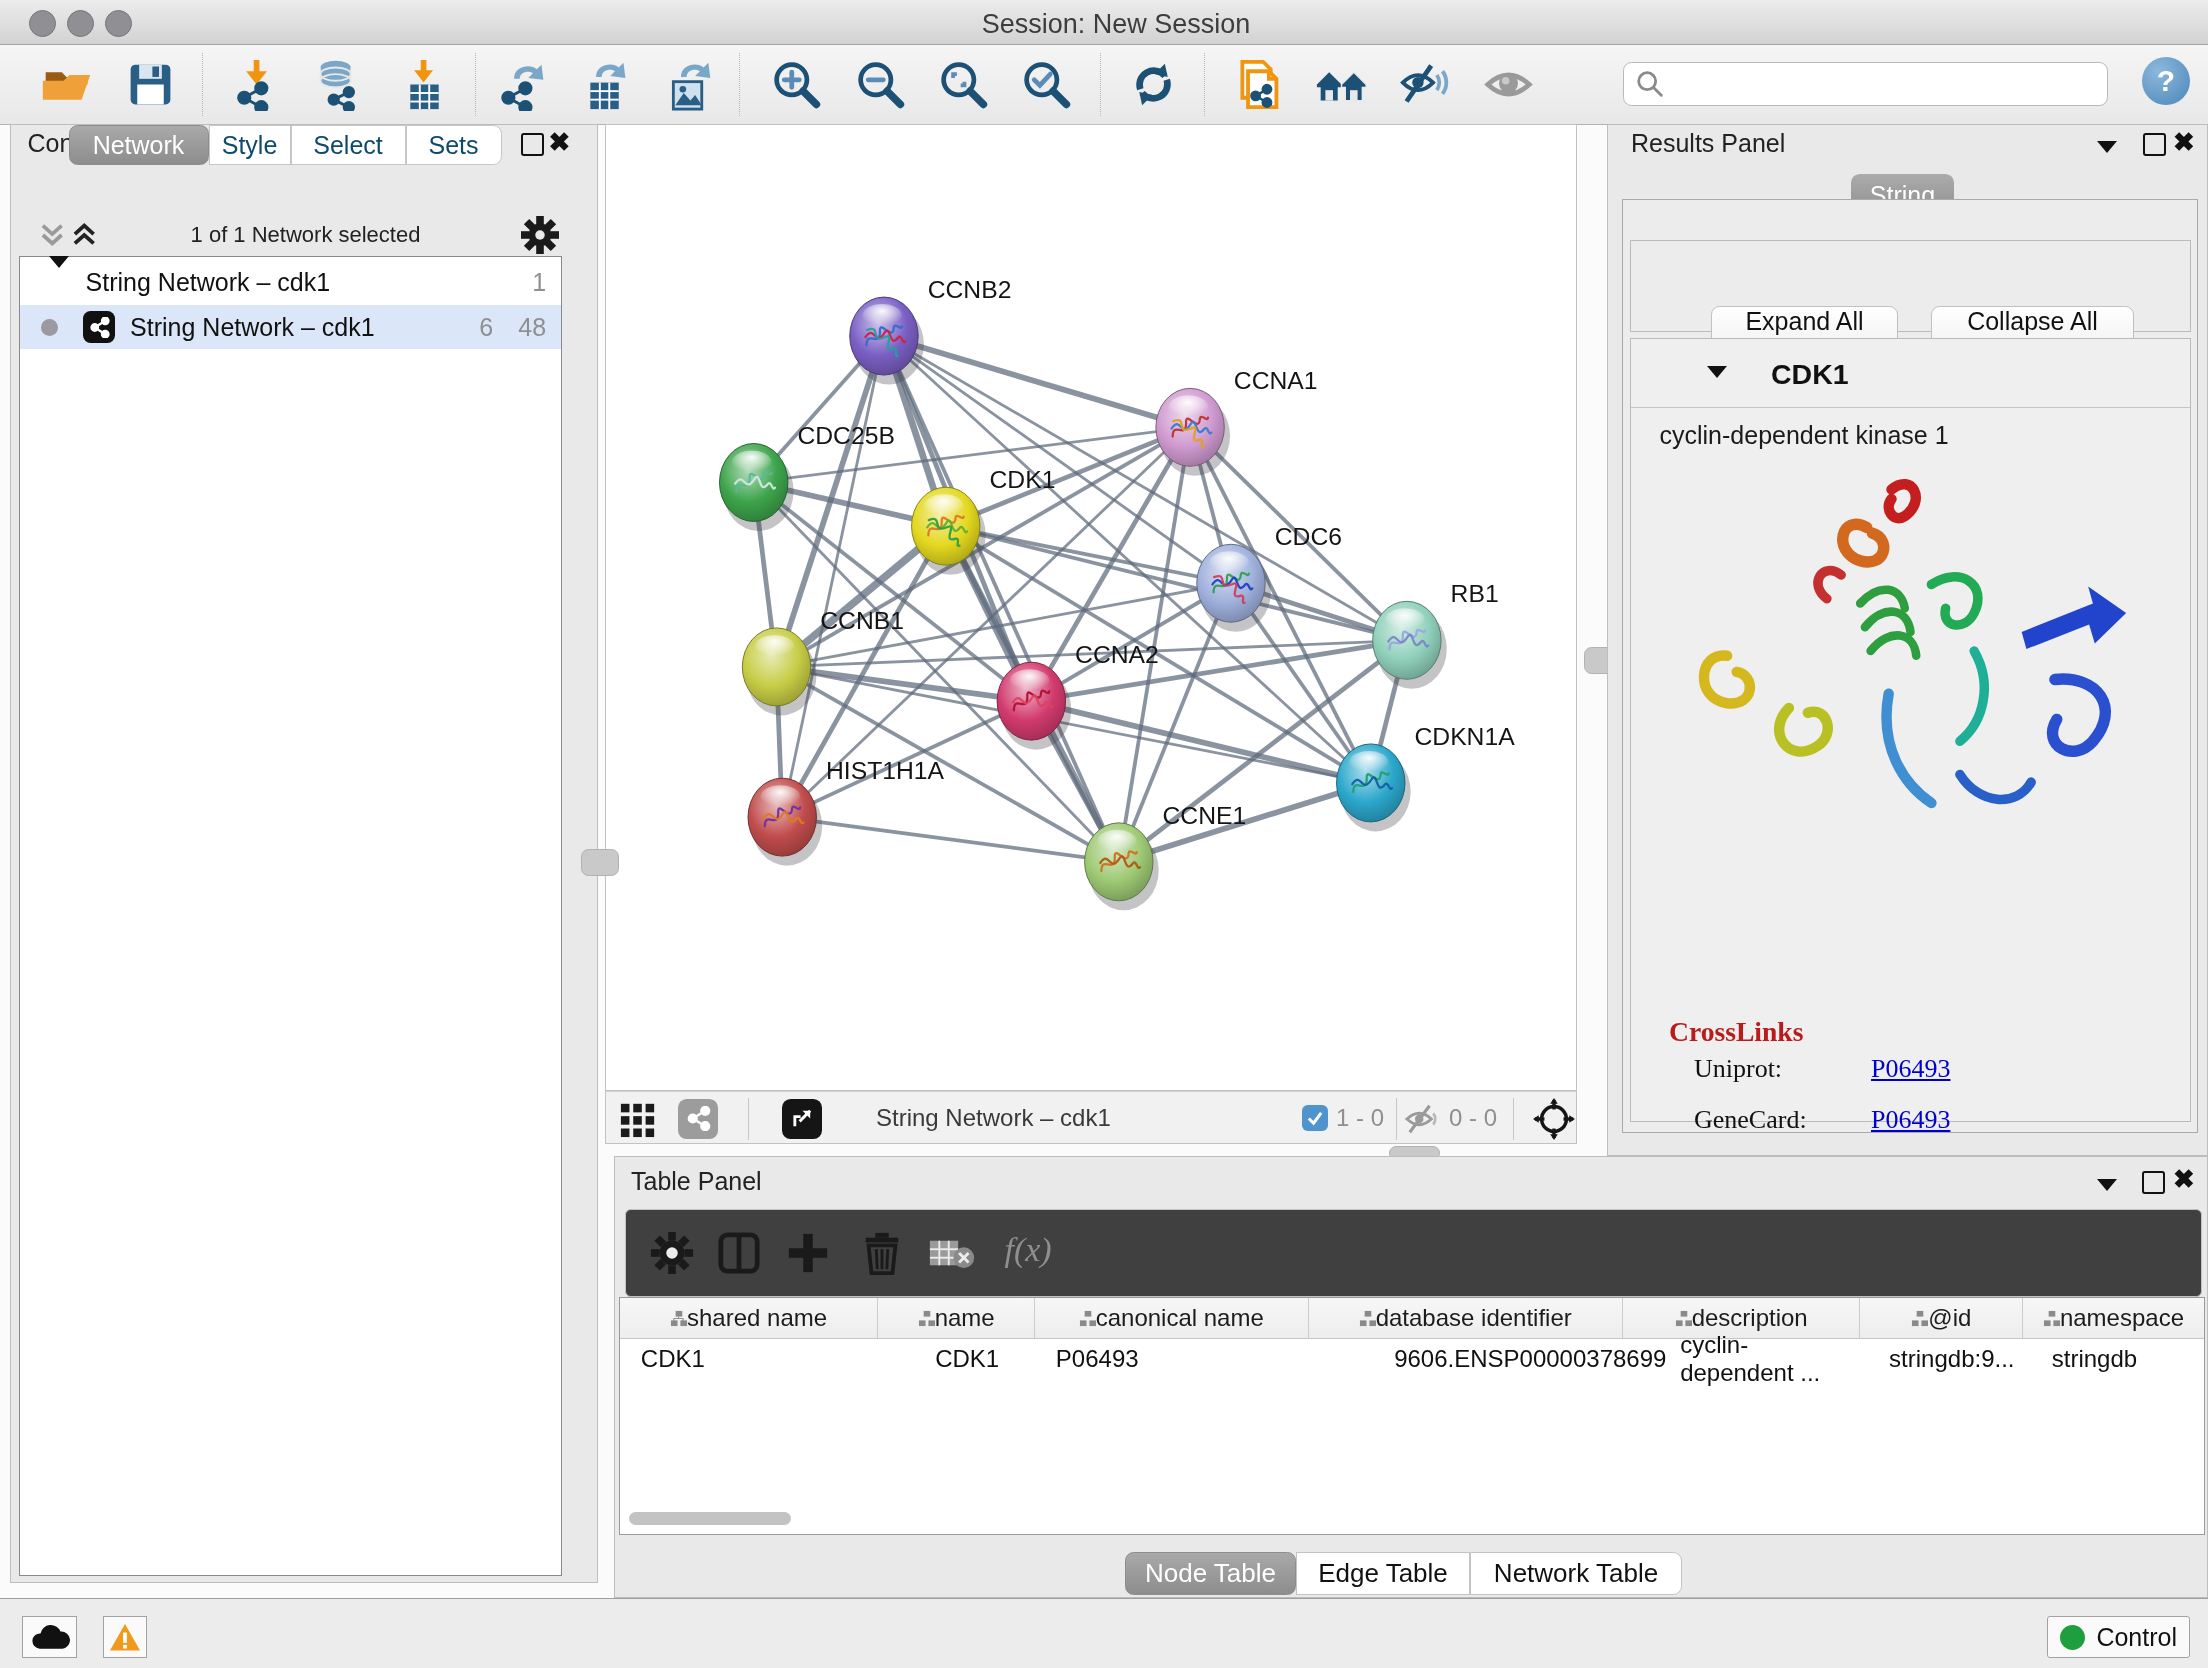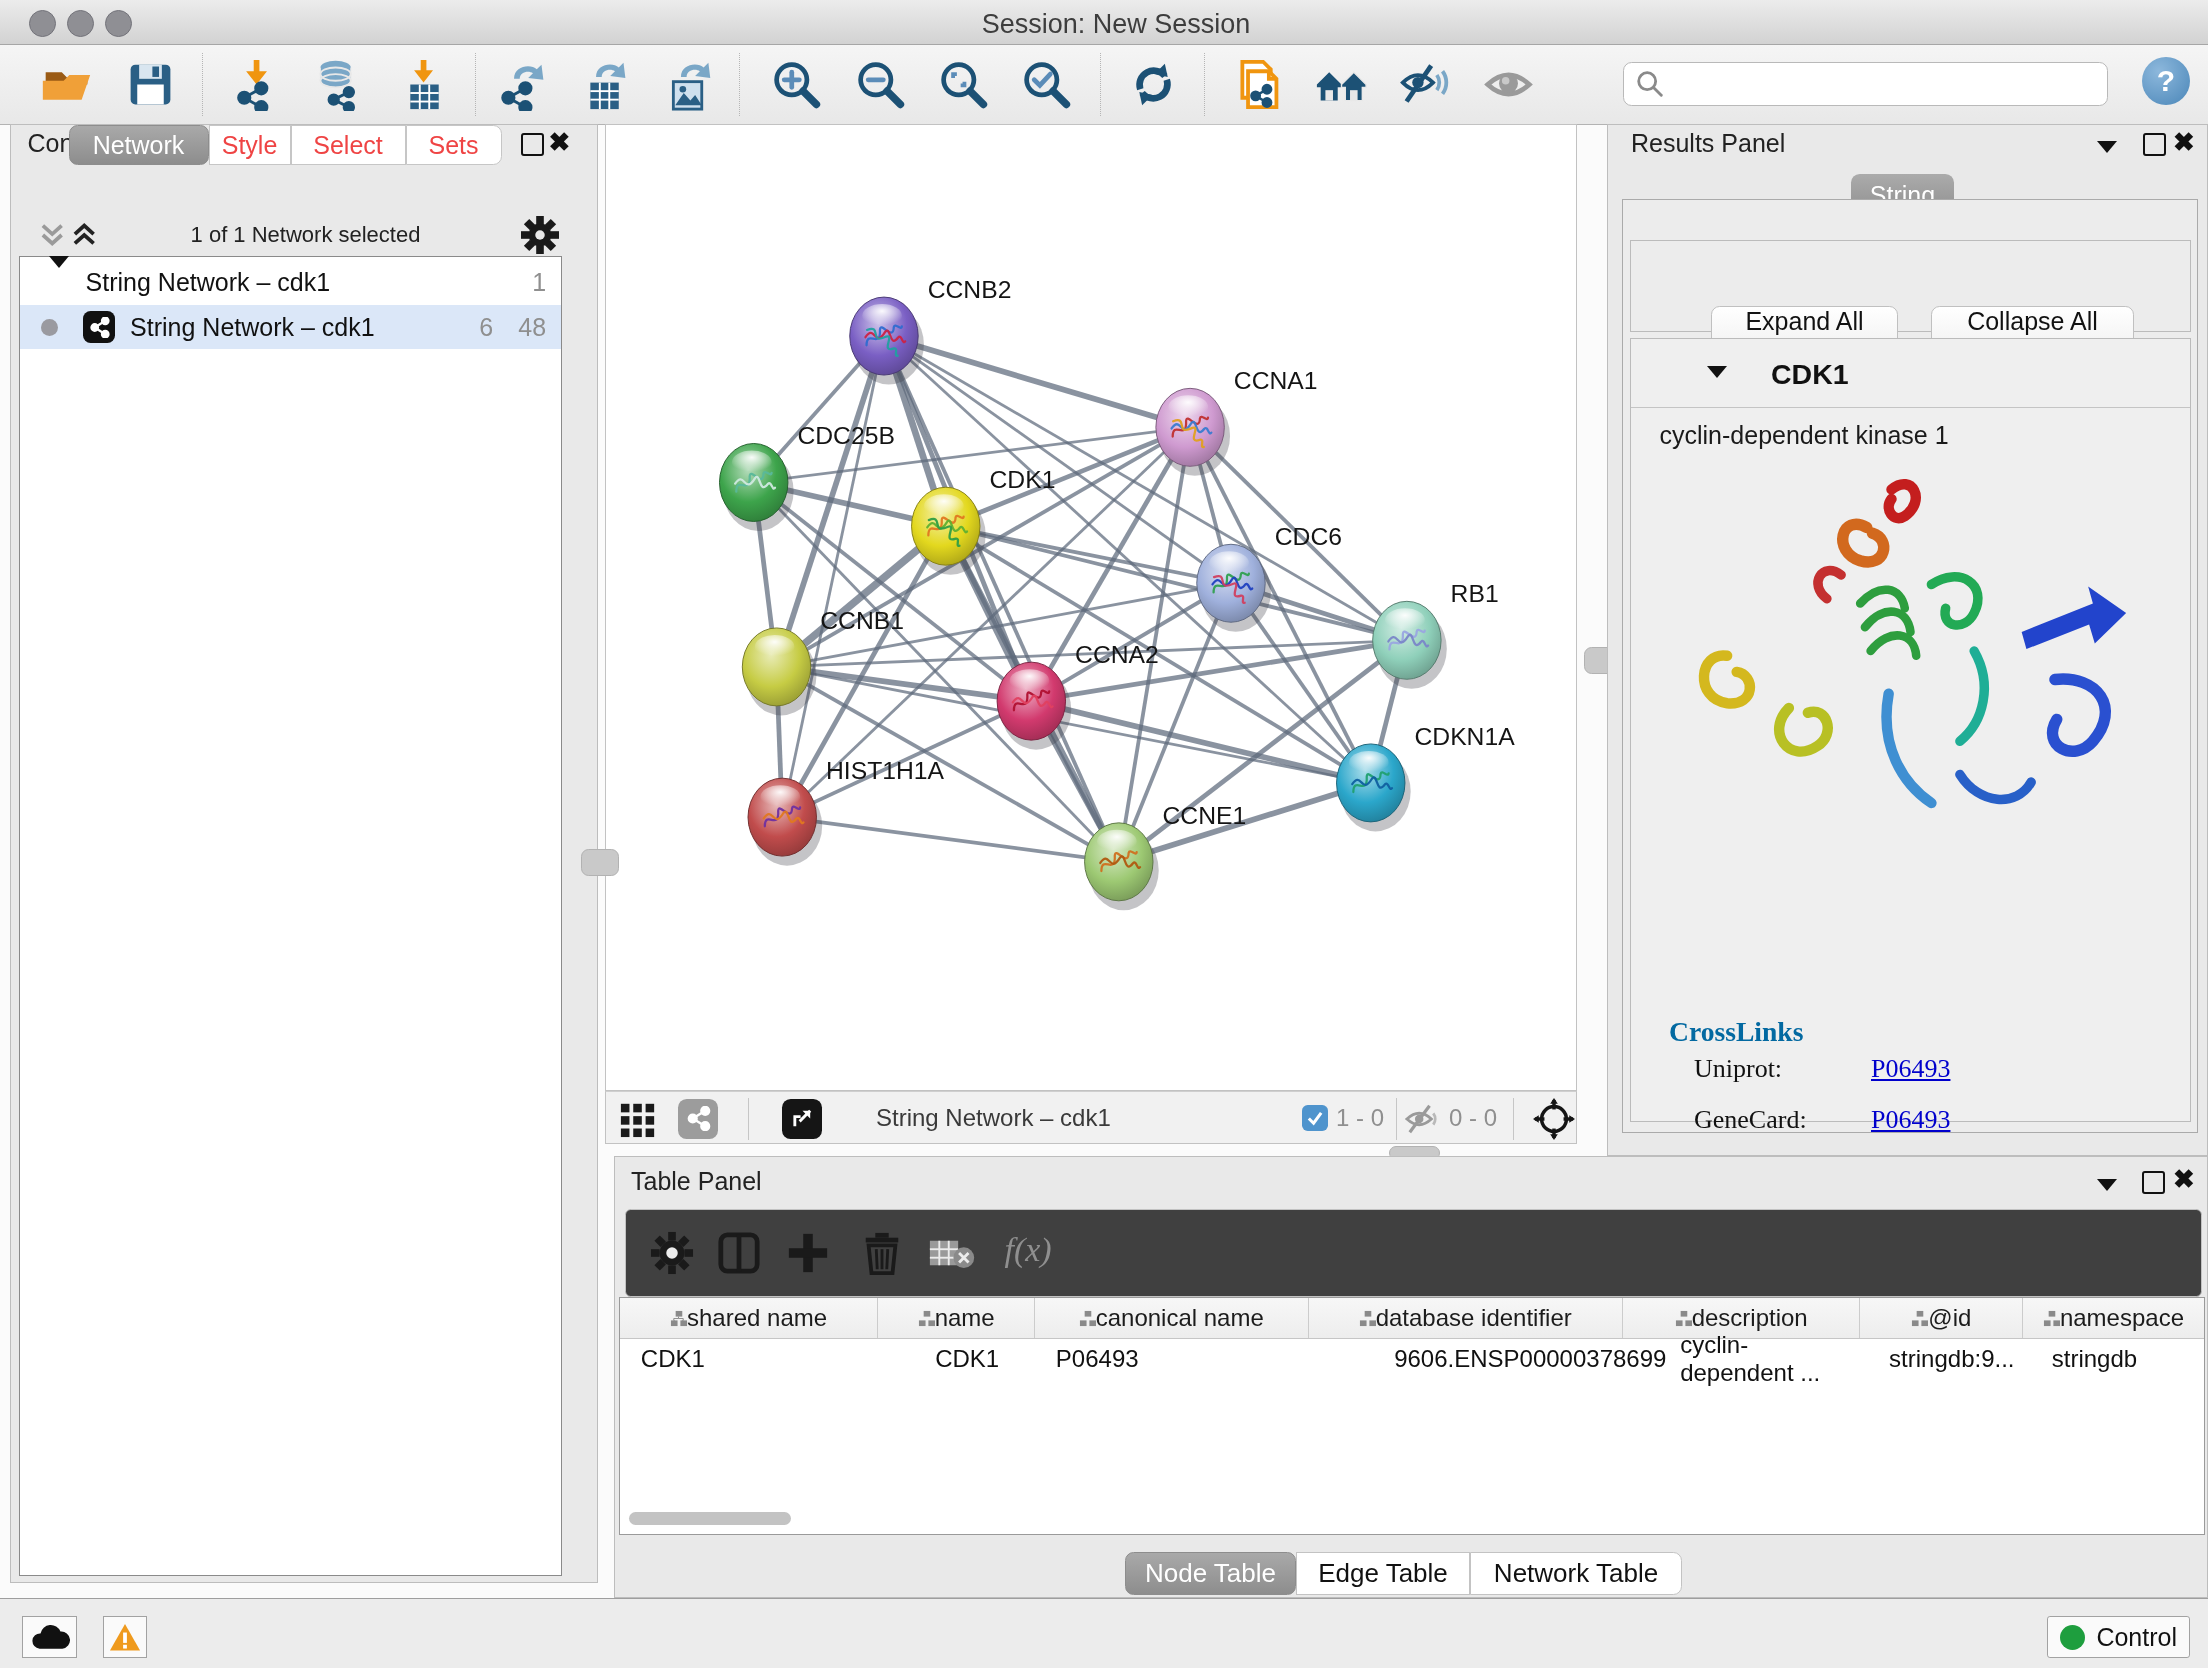--- a/index.html
+++ b/index.html
@@ -18,21 +18,21 @@
   #help-btn{position:absolute;left:2142px;top:12.4px;width:48px;height:48px;border-radius:50%;background:radial-gradient(circle at 35% 30%,#8db8dc,#4a86b8);color:#fff;font-size:30px;font-weight:bold;text-align:center;line-height:48px;}
   
   .panel{background:#e9e9e9;border:1px solid #bdbdbd;box-sizing:border-box;}
   .panel-title{position:absolute;font-size:25px;color:#222;}
   .pt-ctl{position:absolute;top:0;height:28.5px;display:flex;align-items:center;}
   .tri-down{width:0;height:0;border-left:10.5px solid transparent;border-right:10.5px solid transparent;border-top:12.4px solid #111;}
   .sq{width:19px;height:19px;border:2.9px solid #111;border-radius:2.9px;}
   .xx{font-size:26px;font-weight:bold;color:#111;line-height:25px;}
   
   #control-panel{left:9.5px;top:124px;width:588px;height:1459px;}
-  .tabrow .tab{position:absolute;top:0;height:40px;background:#fff;border:1px solid #c6c6c6;box-sizing:border-box;text-align:center;font-size:25px;color:#ef4444;line-height:38px;}
+  .tabrow .tab{position:absolute;top:0;height:40px;background:#fff;border:1px solid #c6c6c6;box-sizing:border-box;text-align:center;font-size:25px;color:#0c4a6e;line-height:38px;}
   .tab.sel{background:linear-gradient(#a9a9a9,#8d8d8d);color:#fff;border-color:#8d8d8d;}
   #cp-listbox{position:absolute;left:8.6px;top:131px;width:543px;height:1320px;background:#fff;border:1.9px solid #8a8a8a;box-sizing:border-box;}
   .cp-row{position:absolute;left:0;width:100%;height:44px;display:flex;align-items:center;font-size:25px;color:#111;}
   .cp-row .cnt{color:#8f8f8f;}
   #cp-row2{background:#dbe7f8;}
   .share-badge{width:32px;height:32px;border-radius:7.6px;background:#111;display:flex;align-items:center;justify-content:center;}
   
   #canvas{left:605px;top:124px;width:972px;height:967px;background:#fff;border:1px solid #c2c2c2;box-sizing:border-box;}
   #net-svg text{font-family:"Liberation Sans",sans-serif;}
   #netbar{left:605px;top:1091px;width:972px;height:53px;background:#f1f1f1;border:1px solid #c2c2c2;border-top:1px solid #cfcfcf;box-sizing:border-box;}
@@ -45,21 +45,21 @@
   #results-panel{left:1607px;top:124px;width:601px;height:1032px;}
   #rp-tab{position:absolute;left:243px;top:49px;width:103px;height:43px;background:linear-gradient(#ababab,#8e8e8e);border-radius:8.6px;color:#fff;font-size:25px;text-align:center;line-height:43px;}
   #rp-outer{position:absolute;left:14.3px;top:74px;width:574px;height:932px;border:1px solid #aaa;background:#ececec;}
   #rp-btnbox{position:absolute;left:6.7px;top:40px;width:559px;height:90px;border:1px solid #bbb;}
   .rp-btn{position:absolute;top:25px;height:44px;background:linear-gradient(#fff,#f1f1f1);border:1px solid #c0c0c0;border-radius:8.6px;font-size:25px;color:#111;text-align:center;margin-top:40px;}
   #rp-cdk-box{position:absolute;left:6.7px;top:138px;width:559px;height:782px;border:1px solid #bbb;background:#efefef;}
   #rp-cdk-head{position:absolute;left:0;top:0;width:100%;height:68px;border-bottom:1px solid #c4c4c4;}
   #rp-protein-name{position:absolute;left:140px;top:19px;font-size:28.5px;font-weight:bold;color:#111;}
   #rp-desc{position:absolute;left:28.5px;top:82px;font-size:25px;color:#1a1a1a;}
   .serif{font-family:"Liberation Serif","DejaVu Serif",serif;}
-  #rp-crosslinks-h{position:absolute;left:38px;top:677px;font-size:27.6px;font-weight:bold;color:#0369a1;}
+  #rp-crosslinks-h{position:absolute;left:38px;top:677px;font-size:27.6px;font-weight:bold;color:#b91c1c;}
   .cl-row{position:absolute;left:63px;width:476px;font-size:26px;color:#111;}
   .cl-val{position:absolute;left:177px;color:#0000cc;text-decoration:underline;}
   
   #table-panel{left:614px;top:1156px;width:1594px;height:442px;}
   #tp-toolbar{position:absolute;left:9.5px;top:52px;width:1575px;height:86px;background:#404040;border:1px solid #c2c2c2;border-radius:5.7px;}
   .tpi{position:absolute;top:21px;width:44px;height:44px;}
   #tp-table{position:absolute;left:3.8px;top:140px;width:1586px;height:238px;background:#fff;border:1.9px solid #9a9a9a;box-sizing:border-box;}
   #tp-header{display:flex;height:40px;background:linear-gradient(#f7f7f7,#ededed);border-bottom:1px solid #c6c6c6;}
   .th{display:flex;align-items:center;justify-content:center;gap:0;border-right:1px solid #cccccc;font-size:24px;color:#1c1c1c;box-sizing:border-box;}
   #tp-datarow{display:flex;height:40px;}

